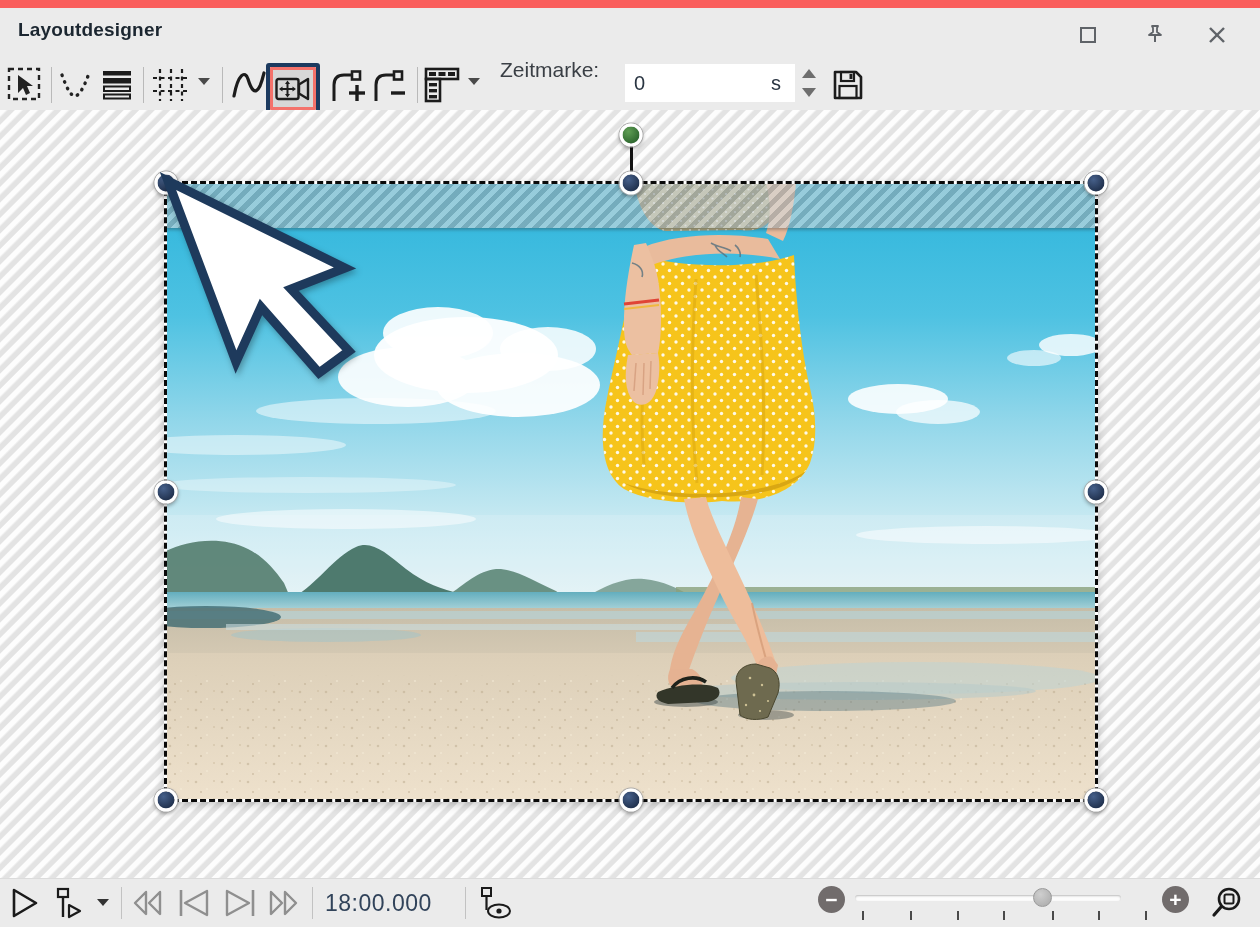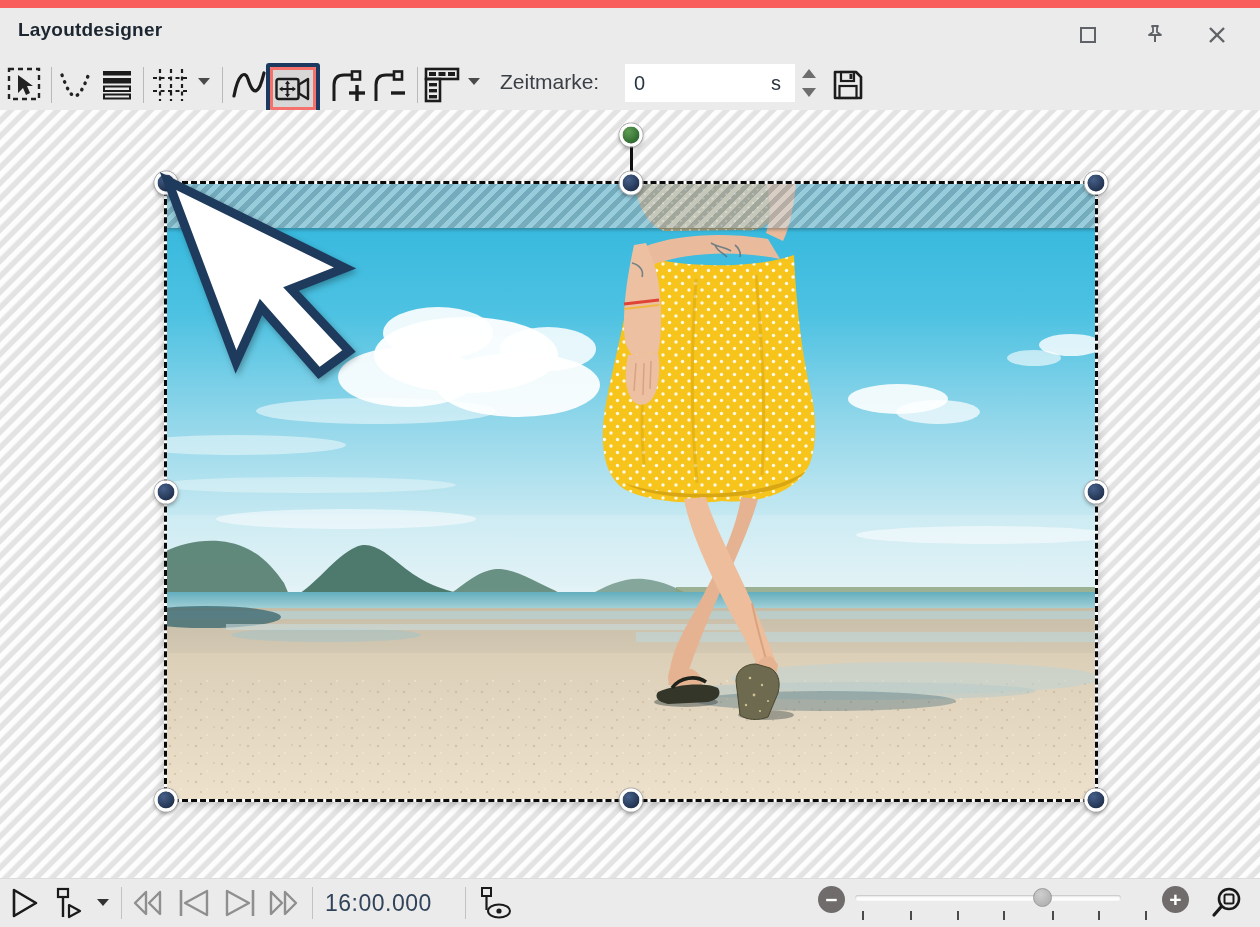--- a/index.html
+++ b/index.html
@@ -11,21 +11,21 @@
   .title{position:absolute;left:18px;top:11px;font-size:19px;font-weight:700;color:#1b2630;letter-spacing:.2px;}
   .winbtn{position:absolute;top:12px;width:34px;height:30px;display:flex;align-items:center;justify-content:center;cursor:default;}
   .winbtn svg{display:block;}
   
   .toolbar{position:absolute;left:0;top:58px;width:1260px;height:52px;background:#ebebeb;}
   .tbtn{position:absolute;top:4px;height:46px;display:flex;align-items:center;justify-content:center;}
   .tdiv{position:absolute;top:9px;width:1px;height:36px;background:#b9b9b9;}
   .tbtn.selected{border:4px solid #1c3a5f;border-radius:3px;background:#d7d7d7;box-sizing:border-box;}
   .tbtn.selected .inner{border:3px solid #f4726b;border-radius:1px;width:100%;height:100%;display:flex;align-items:center;justify-content:center;box-sizing:border-box;}
   .caret{position:absolute;top:20px;width:0;height:0;border-left:6px solid transparent;border-right:6px solid transparent;border-top:7px solid #4a4a4a;}
-  .zlabel{position:absolute;left:500px;top:12px;font-size:21px;color:#3a3f45;}
+  .zlabel{position:absolute;left:500px;top:0;font-size:21px;color:#3a3f45;}
   .zfield{position:absolute;left:625px;top:6px;width:170px;height:38px;background:#fff;display:flex;align-items:center;}
   .zfield input{flex:1;border:none;outline:none;background:transparent;font-family:"Liberation Sans",sans-serif;
                 font-size:20px;color:#2a3542;padding-left:9px;width:100px;}
   .zunit{font-size:20px;color:#2a3542;padding-right:14px;}
   .spin{position:absolute;left:799px;top:8px;width:20px;height:34px;display:flex;flex-direction:column;align-items:center;justify-content:space-between;padding:3px 0;box-sizing:border-box;}
   .spin .up{width:0;height:0;border-left:7px solid transparent;border-right:7px solid transparent;border-bottom:9px solid #6e6e6e;}
   .spin .dn{width:0;height:0;border-left:7px solid transparent;border-right:7px solid transparent;border-top:9px solid #6e6e6e;}
   
   .canvas{position:absolute;left:0;top:110px;width:1260px;height:768px;
           background:#efefef;
@@ -373,21 +373,21 @@
       <line x1="31" y1="2" x2="31" y2="28" stroke="#8f8f8f" stroke-width="2.6"></line>
     </svg>
   </div>
   <div class="bbtn" style="left:264px;top:8px;width:38px;height:32px;">
     <svg width="34" height="28" viewBox="0 0 34 28">
       <polygon points="5,3 16,14 5,25" fill="none" stroke="#8f8f8f" stroke-width="2.4" stroke-linejoin="round"></polygon>
       <polygon points="19,3 30,14 19,25" fill="none" stroke="#8f8f8f" stroke-width="2.4" stroke-linejoin="round"></polygon>
     </svg>
   </div>
   <div class="bdiv" style="left:312px;"></div>
-  <div class="time">16:00.000</div>
+  <div class="time">18:00.000</div>
   <div class="bdiv" style="left:465px;"></div>
   <div class="bbtn" style="left:476px;top:6px;width:40px;height:36px;">
     <svg width="36" height="34" viewBox="0 0 36 34">
       <rect x="4" y="2" width="9" height="8" fill="none" stroke="#1a1a1a" stroke-width="2"></rect>
       <line x1="8.5" y1="10" x2="8.5" y2="24" stroke="#1a1a1a" stroke-width="2.2"></line>
       <ellipse cx="21" cy="25" rx="11" ry="6.5" fill="none" stroke="#1a1a1a" stroke-width="2"></ellipse>
       <circle cx="21" cy="25" r="2.6" fill="#1a1a1a"></circle>
     </svg>
   </div>
 

